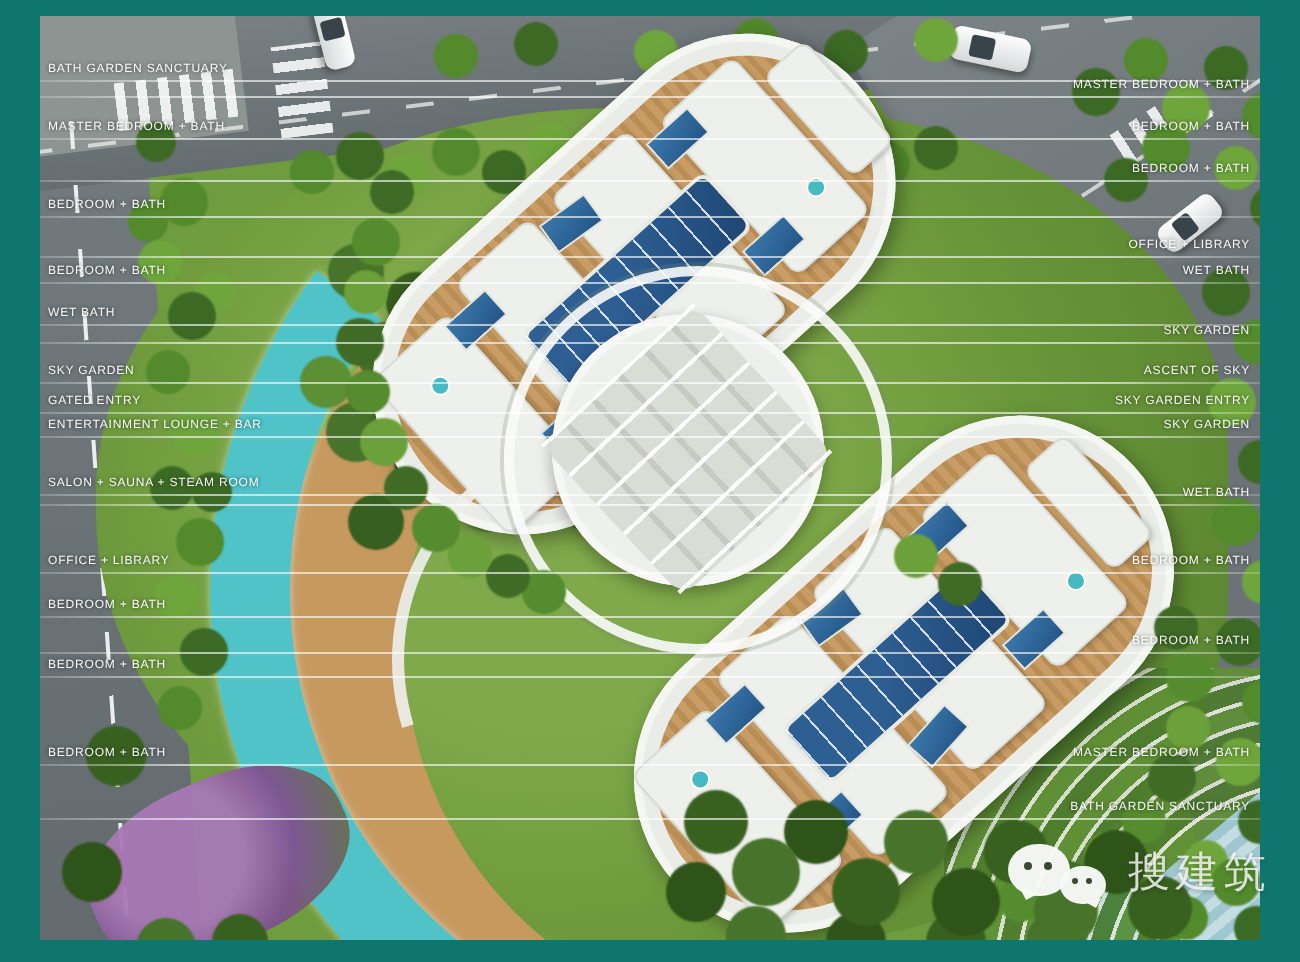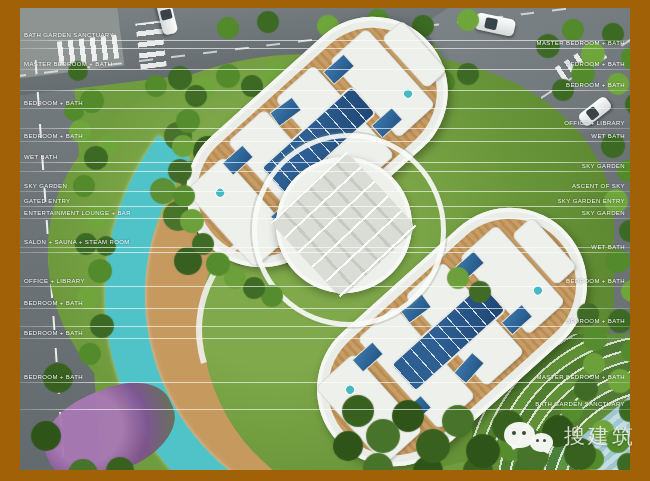--- a/index.html
+++ b/index.html
@@ -1,17 +1,17 @@
 <!DOCTYPE html>
 <html><head>
 <meta charset="utf-8">
 <style>
   html,body{margin:0;padding:0;background:#ffffff;}
   body{font-family:"Liberation Sans", sans-serif;}
-  .page{position:relative;width:650px;height:481px;background:#a16207;overflow:hidden;}
+  .page{position:relative;width:650px;height:481px;background:#0f766e;overflow:hidden;}
   .photo{position:absolute;left:20px;top:8px;width:610px;height:462px;overflow:hidden;background:#6f9c3e;}
   .photo *{position:absolute;}
 
   
   .road{background:linear-gradient(180deg,#767d80,#626a6d);}
   .road-left{left:-35px;top:-10px;width:100px;height:490px;transform:rotate(-4deg);}
   .road-top{left:-30px;top:-28px;width:700px;height:76px;transform:rotate(-7deg);background:linear-gradient(180deg,#7a8184,#666d70);}
   .road-right-1{left:462px;top:-60px;width:200px;height:280px;transform:rotate(-33deg);background:linear-gradient(180deg,#7c8386,#686f72);}
   .road-right-2{left:556px;top:120px;width:100px;height:370px;transform:rotate(-12deg);background:#6c7376;}
   .intersection{left:-20px;top:-15px;width:120px;height:80px;transform:rotate(-7deg);background:#8d9492;}

